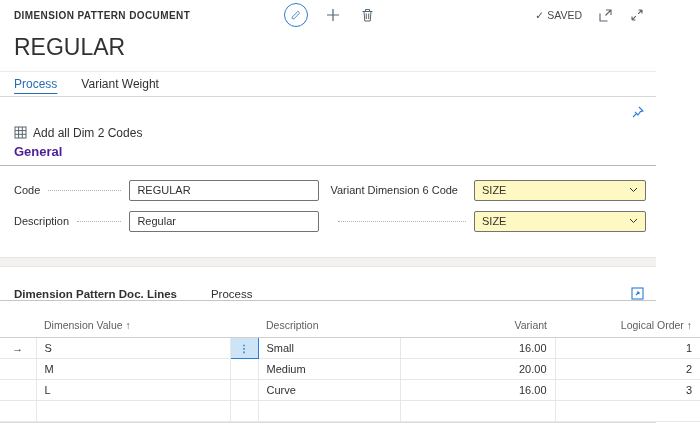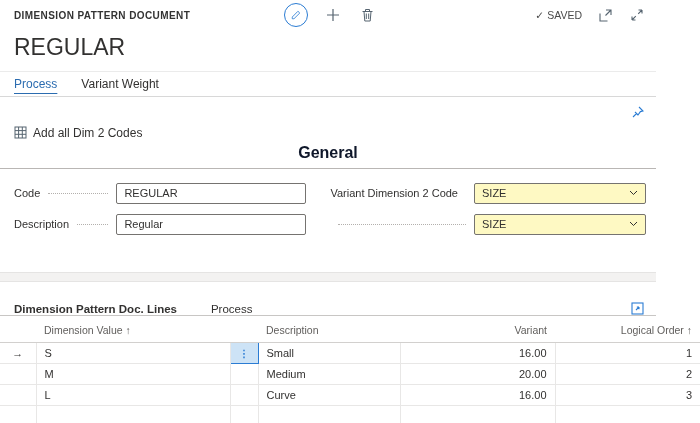--- a/index.html
+++ b/index.html
@@ -30,43 +30,43 @@
   .tab { font-size:12px; color:#323130; cursor:default; }
   .tab.active { color:#2b6cb0; text-decoration:underline; text-decoration-thickness:1px; text-underline-offset:5px; }
 
   
   .actionbar { height:31px; display:flex; align-items:center; padding:0 12px 0 14px; flex:0 0 auto; }
   .action-item { display:flex; align-items:center; gap:6px; font-size:12px; color:#323130;margin-top:40px; }
   .pin { margin-left:auto; display:flex; align-items:center; }
 
   
   .gen { padding-top:16px; flex:0 0 auto; }
-  .section-title { font-size:16px; font-weight:700; color:#0f172a; padding:0 14px 6px;text-align:center; }
+  .section-title { font-size:13px; font-weight:700; color:#4c1d95; padding:0 14px 6px; }
   .divider { border-bottom:1px solid #b9b6b4; }
-  .fields { display:flex; gap:24px; padding:13px 10px 28px 14px; }
+  .fields { display:flex; gap:11px; padding:13px 10px 16px 14px; }
   .fcol { flex:1 1 0; }
   .frow { display:flex; align-items:center; height:22px; margin-bottom:9px; }
   .flabel { font-size:11px; color:#323130; white-space:nowrap; }
   .leader { flex:1 1 auto; border-bottom:1px dotted #b3b0ad; height:1px; align-self:center; margin:0 8px; }
   .textbox { width:190px; height:21px; border:1px solid #757370; border-radius:2px; background:#fff;
     display:flex; align-items:center; padding:0 7px; font-size:11px; color:#323130; }
   .selectbox { width:172px; height:21px; border:1px solid #757370; border-radius:2px; background:#fef9c3;
     display:flex; align-items:center; justify-content:space-between; padding:0 7px; font-size:11px; color:#323130; }
 
   
   .band { height:10px; background:#f3f2f1; border-top:1px solid #e5e4e3; border-bottom:1px solid #e5e4e3; flex:0 0 auto; }
 
   
   .lines-header { height:33px; display:flex; align-items:flex-end; padding:0 12px 0 14px; flex:0 0 auto; }
   .lines-title { font-size:11.5px; font-weight:700; color:#323130; }
   .manage { font-size:11.5px; color:#323130; margin-left:34px; }
   .lines-header .openwin { margin-left:auto; display:flex; align-items:center; }
   .lines-divider { border-bottom:1px solid #c8c6c4; }
 
-  table.grid { width:700px; border-collapse:collapse; table-layout:fixed; margin-top:1px; font-size:11px; }
+  table.grid { width:700px; border-collapse:collapse; table-layout:fixed; margin-top:11px; font-size:11px; }
   table.grid th { font-size:10.5px; font-weight:400; color:#605e5c; padding:7px 8px 6px;
     border-bottom:1px solid #d2d0ce; white-space:nowrap; }
   table.grid td { height:21px; padding:0 8px; border-bottom:1px solid #e8e7e6; border-right:1px solid #e8e7e6;
     color:#323130; white-space:nowrap; overflow:hidden; background:#fff; }
   table.grid td:last-child { border-right:none; }
   .c-left { text-align:left; } .c-right { text-align:right; } .c-center { text-align:center; }
   td.arrow-cell { text-align:center; padding:0 2px; color:#323130; font-size:11px; }
   td.sel-cell { text-align:center; padding:0; }
   td.sel-cell.selected { background:#cde3f6; border:1px solid #2b7cd3; color:#2b7cd3; font-weight:700; font-size:10px; }
 
@@ -165,21 +165,21 @@
           <span class="textbox">REGULAR</span>
         </div>
         <div class="frow">
           <span class="flabel">Description</span>
           <span class="leader"></span>
           <span class="textbox">Regular</span>
         </div>
       </div>
       <div class="fcol">
         <div class="frow">
-          <span class="flabel">Variant Dimension 2 Code</span>
+          <span class="flabel">Variant Dimension 6 Code</span>
           <span class="leader"></span>
           <span class="selectbox">
             <span>SIZE</span>
             <span>
               <svg width="9" height="6" viewBox="0 0 9 6">
                   <path d="M1 1l3.5 3.5L8 1" fill="none" stroke="#323130" stroke-width="1"></path>
                 </svg>
             </span>
           </span>
         </div>

